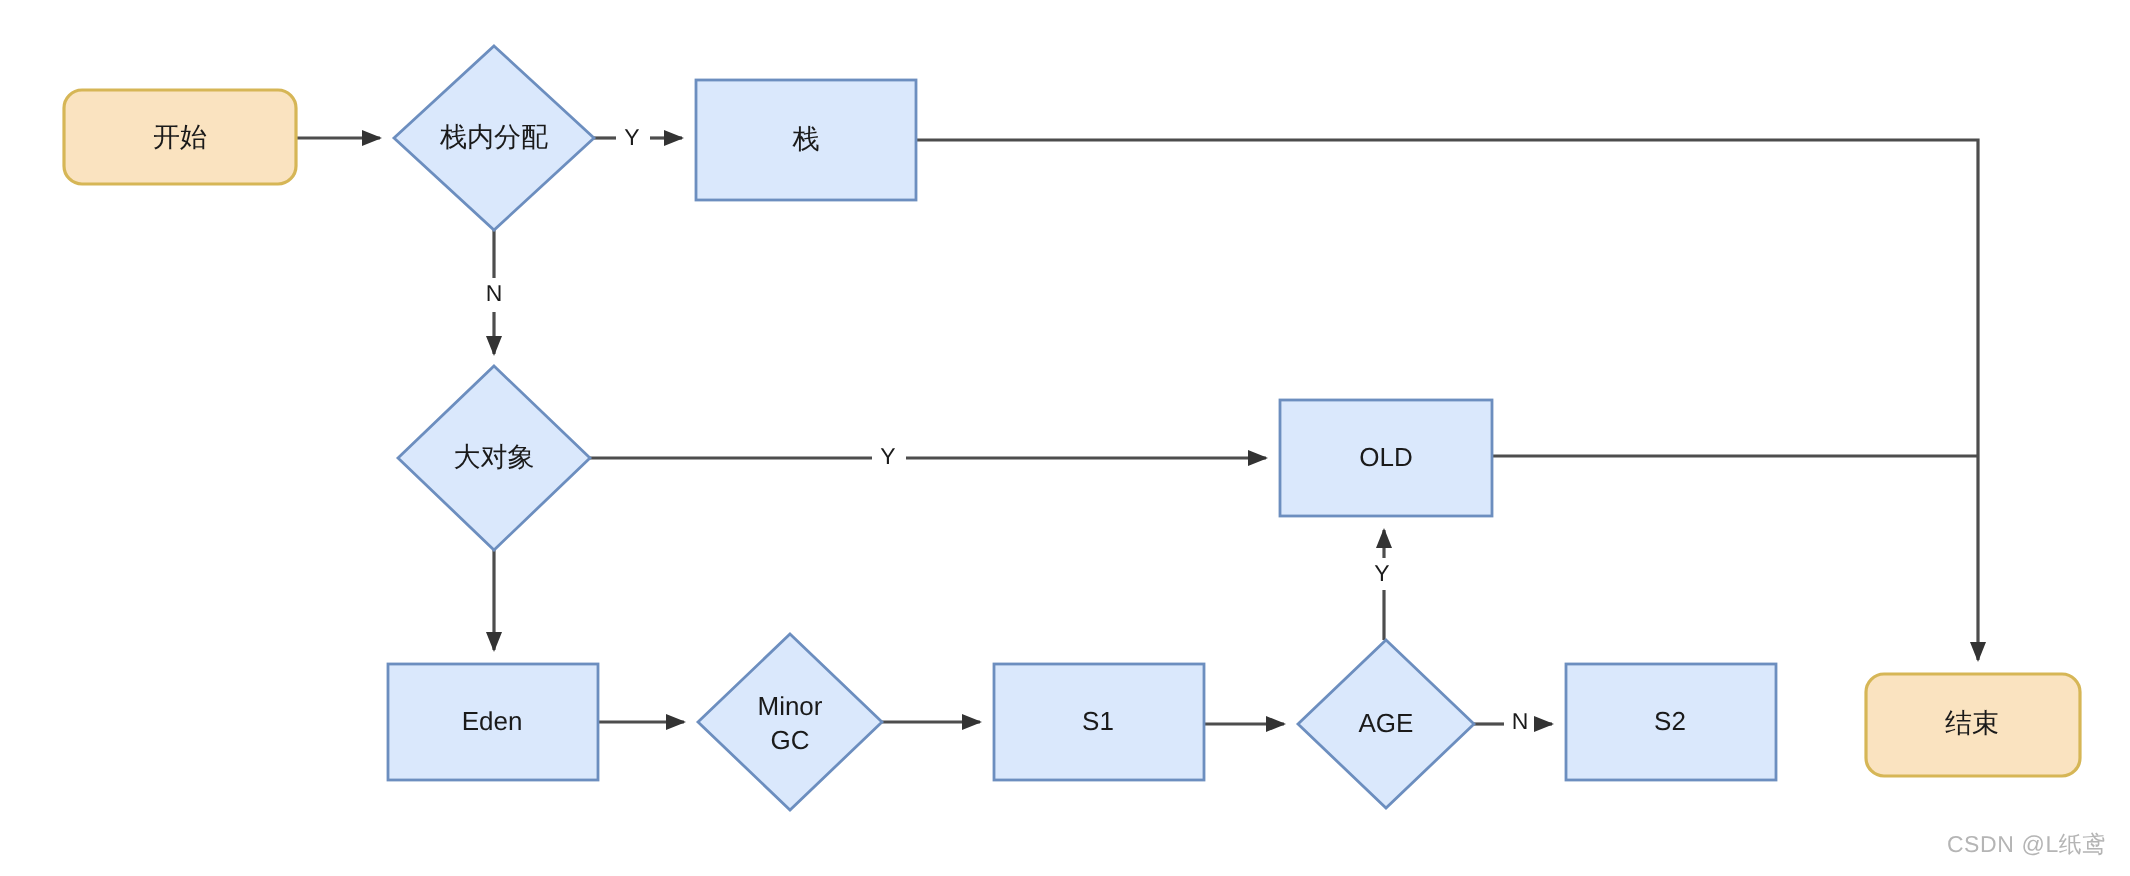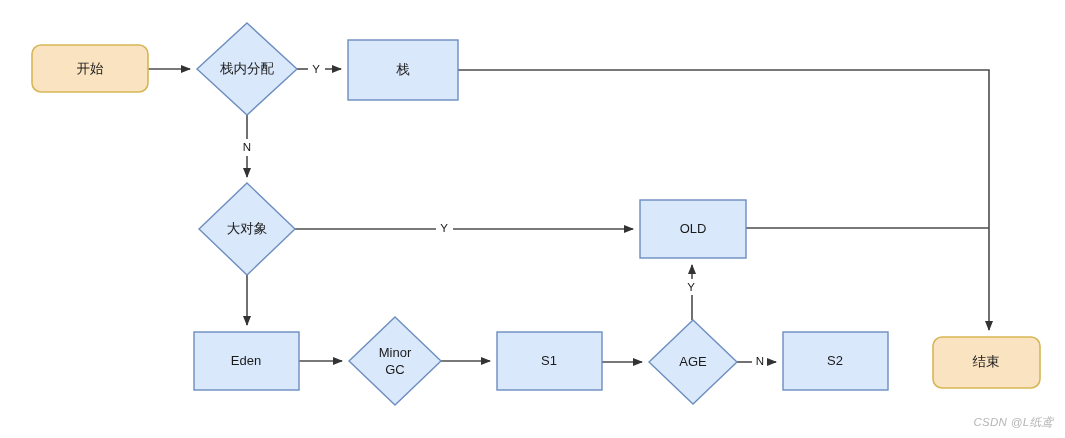--- a/index.html
+++ b/index.html
@@ -43,21 +43,20 @@
   }
   .watermark {
     position: absolute;
     right: 12px;
     bottom: 8px;
     font-family: "Liberation Sans", "DejaVu Sans", sans-serif;
     font-size: 11.5px;
     color: #b5b5b5;
     letter-spacing: 0.3px;
     user-select: none;
-    font-style: italic;
   }
   .flowline {
     fill: none;
     stroke: #4d4d4d;
     stroke-width: 1.6;
   }
 </style>
 </head>
 <body>
 

